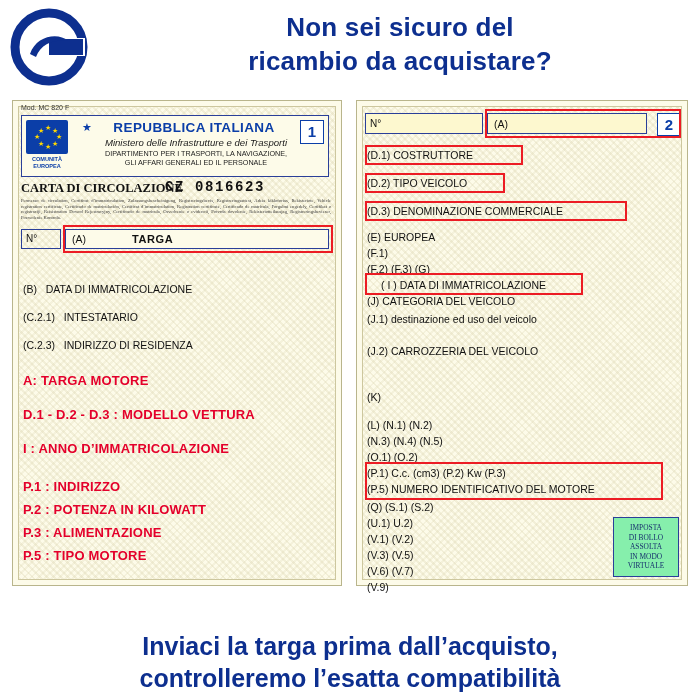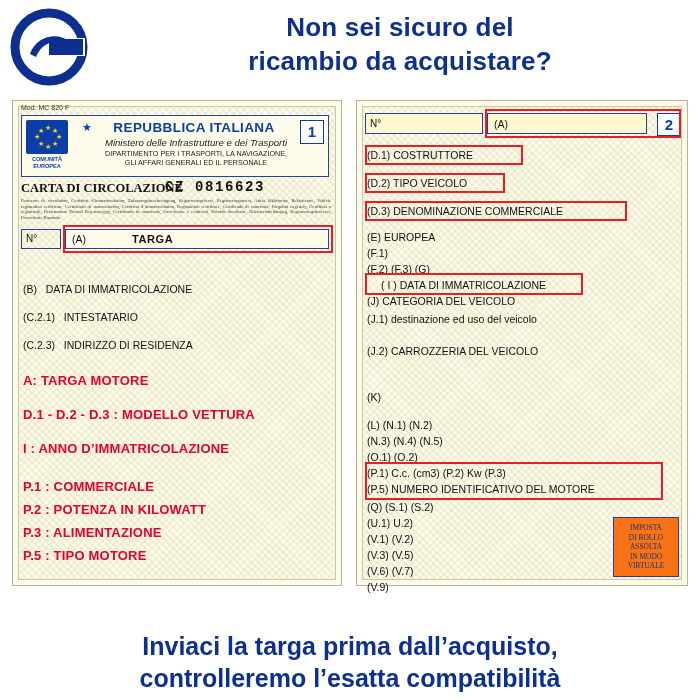--- a/index.html
+++ b/index.html
@@ -150,21 +150,21 @@
     font-size:10.5px;color:#111;padding:4px 0 0 6px;
   }
   .r-num{
     position:absolute;right:6px;top:12px;width:22px;height:21px;
     border:1px solid #0b3ea8;color:#0b3ea8;font-weight:bold;
     font-size:15px;text-align:center;line-height:21px;background:#fff;
   }
   .stamp{
     position:absolute;right:8px;bottom:8px;width:66px;height:60px;
     border:1px solid #2a3f99;box-sizing:border-box;
-    background:#f97316;
+    background:#86efac;
     font-size:7.4px;line-height:9.6px;color:#17306e;
     text-align:center;padding-top:5px;
     font-family:"Liberation Serif", serif;
   }
 </style>
 </head>
 <body>
 
 <div class="header">
   <div class="logo">
@@ -233,21 +233,21 @@
     &nbsp;&nbsp;<span>INTESTATARIO</span>
   </div>
   <div class="fieldline" style="left:10px;top:238px;">
     <span>(C.2.3)</span>
     &nbsp;&nbsp;<span>INDIRIZZO DI RESIDENZA</span>
   </div>
 
   <div class="hl" style="left:10px;top:272px;">A: TARGA MOTORE</div>
   <div class="hl" style="left:10px;top:306px;">D.1 - D.2 - D.3 : MODELLO VETTURA</div>
   <div class="hl" style="left:10px;top:340px;">I : ANNO D’IMMATRICOLAZIONE</div>
-  <div class="hl" style="left:10px;top:378px;">P.1 : COMMERCIALE</div>
+  <div class="hl" style="left:10px;top:378px;">P.1 : INDIRIZZO</div>
   <div class="hl" style="left:10px;top:401px;">P.2 : POTENZA IN KILOWATT</div>
   <div class="hl" style="left:10px;top:424px;">P.3 : ALIMENTAZIONE</div>
   <div class="hl" style="left:10px;top:447px;">P.5 :  TIPO MOTORE</div>
 </div>
 
 <div class="doc doc-right">
   <div class="paper"></div>
 
   <div class="r-nfield">N°</div>
   <div class="r-arow">(A)</div>

